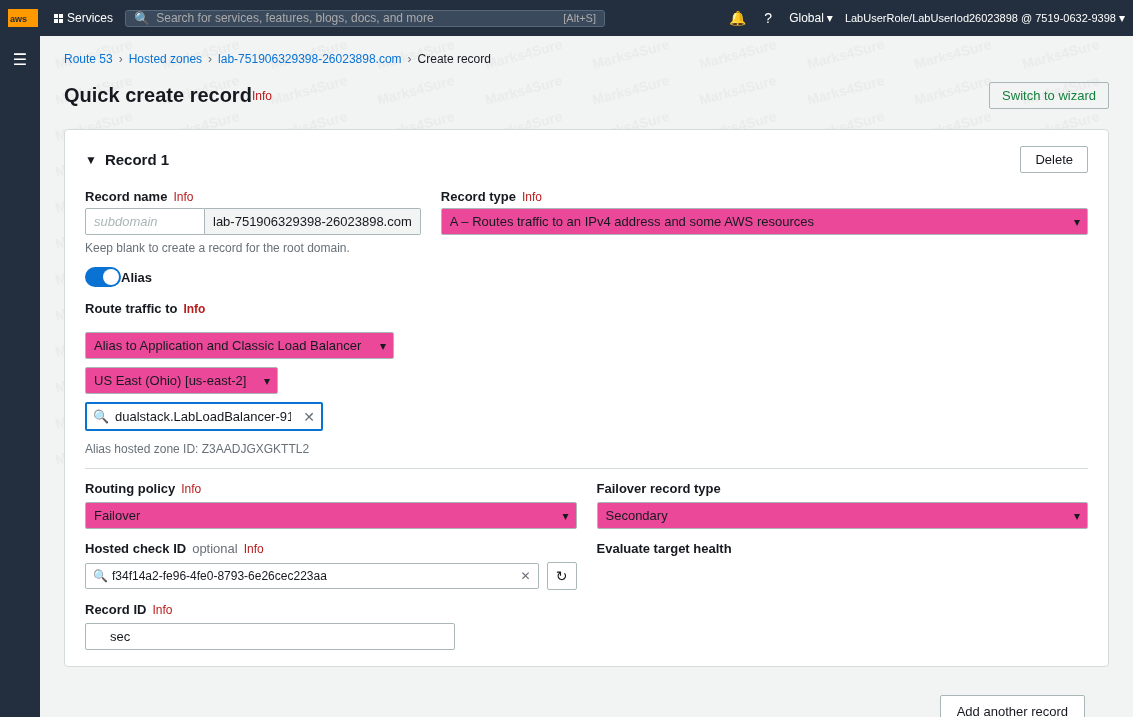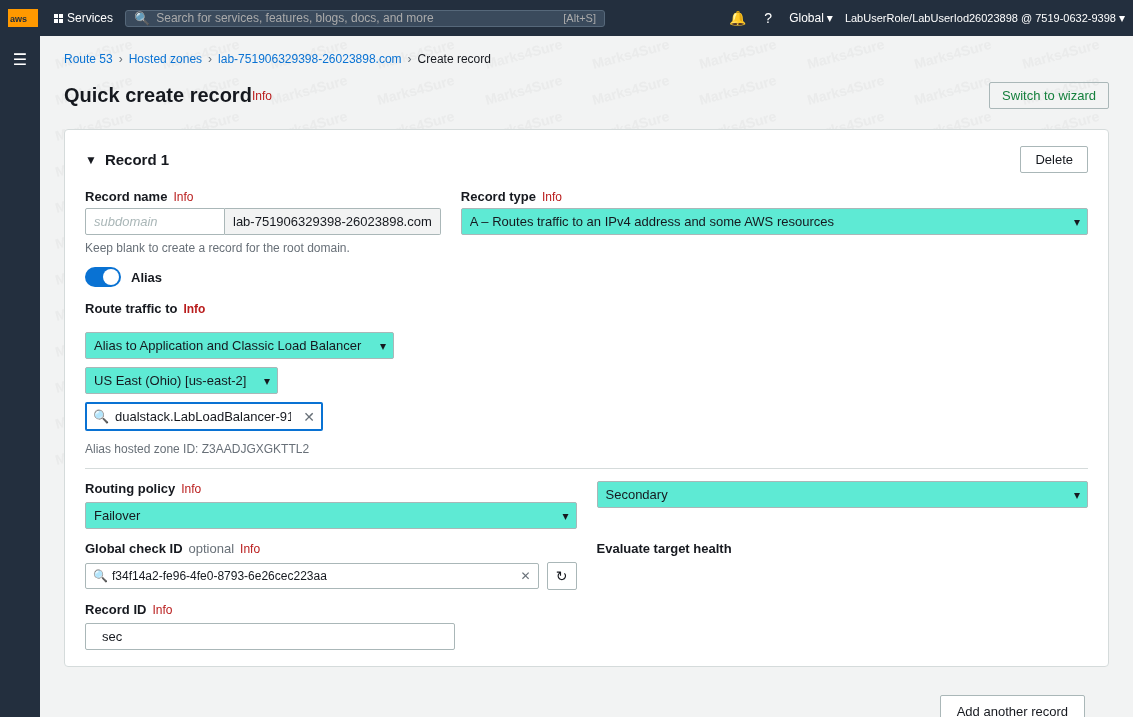--- a/index.html
+++ b/index.html
@@ -286,21 +286,21 @@
     
     .input-with-suffix {
       display: flex;
       align-items: center;
     }
     .input-subdomain {
       border: 1px solid #aab7b8;
       border-radius: 2px 0 0 2px;
       padding: 5px 8px;
       font-size: 13px;
-      width: 140px;
+      width: 120px;
       outline: none;
       color: #687078;
       background: #fff;
     }
     .input-subdomain::placeholder { color: #aab7b8; font-style: italic; }
     .input-suffix {
       background: #f2f3f3;
       border: 1px solid #aab7b8;
       border-left: none;
       border-radius: 0 2px 2px 0;
@@ -317,38 +317,37 @@
       align-items: center;
     }
     .select-wrapper select {
       appearance: none;
       -webkit-appearance: none;
       border: 1px solid #aab7b8;
       border-radius: 2px;
       padding: 5px 30px 5px 8px;
       font-size: 13px;
       color: #16191f;
-      background: #5eead4;
+      background: #ec4899;
       width: 100%;
       cursor: pointer;
       outline: none;
     }
     .select-arrow {
       position: absolute;
       right: 8px;
       pointer-events: none;
       color: #16191f;
       font-size: 12px;
     }
 
     
     .alias-row {
       display: flex;
       align-items: center;
-      gap: 10px;
       margin-bottom: 14px;
     }
     .toggle {
       width: 36px;
       height: 20px;
       background: #0972d3;
       border-radius: 10px;
       position: relative;
       cursor: pointer;
       flex-shrink: 0;
@@ -506,21 +505,21 @@
       left: 16px;
     }
 
     
     .record-id-section {
       margin-top: 8px;
     }
     .record-id-input {
       border: 1px solid #aab7b8;
       border-radius: 2px;
-      padding: 5px 16px;
+      padding: 5px 24px;
       font-size: 13px;
       width: 370px;
       outline: none;
       color: #16191f;
     }
 
     
     .bottom-bar {
       display: flex;
       justify-content: flex-end;
@@ -819,33 +818,34 @@
             <a class="info-link">Info</a>
           </div>
           <div class="select-wrapper">
             <select style="width:100%;">
               <option>Failover</option>
             </select>
             <span class="select-arrow">▾</span>
           </div>
         </div>
         <div class="routing-col">
+          <div class="form-label" style="margin-bottom:6px;">Failover record type</div>
           <div class="select-wrapper">
             <select style="width:100%;">
               <option>Secondary</option>
             </select>
             <span class="select-arrow">▾</span>
           </div>
         </div>
       </div>
 
       <div class="health-check-row">
         <div class="health-check-col">
           <div class="form-label" style="margin-bottom:6px;">
-            <span>Global check ID</span>
+            <span>Hosted check ID</span>
             <span style="font-weight:400; color:#687078;">optional</span>
             <a class="info-link">Info</a>
           </div>
           <div class="health-input-group">
             <div class="health-search-wrapper">
               <span class="search-icon">🔍</span>
               <input type="text" value="f34f14a2-fe96-4fe0-8793-6e26cec223aa" style="">
               <span class="clear-icon">✕</span>
             </div>
             <button class="refresh-btn">

